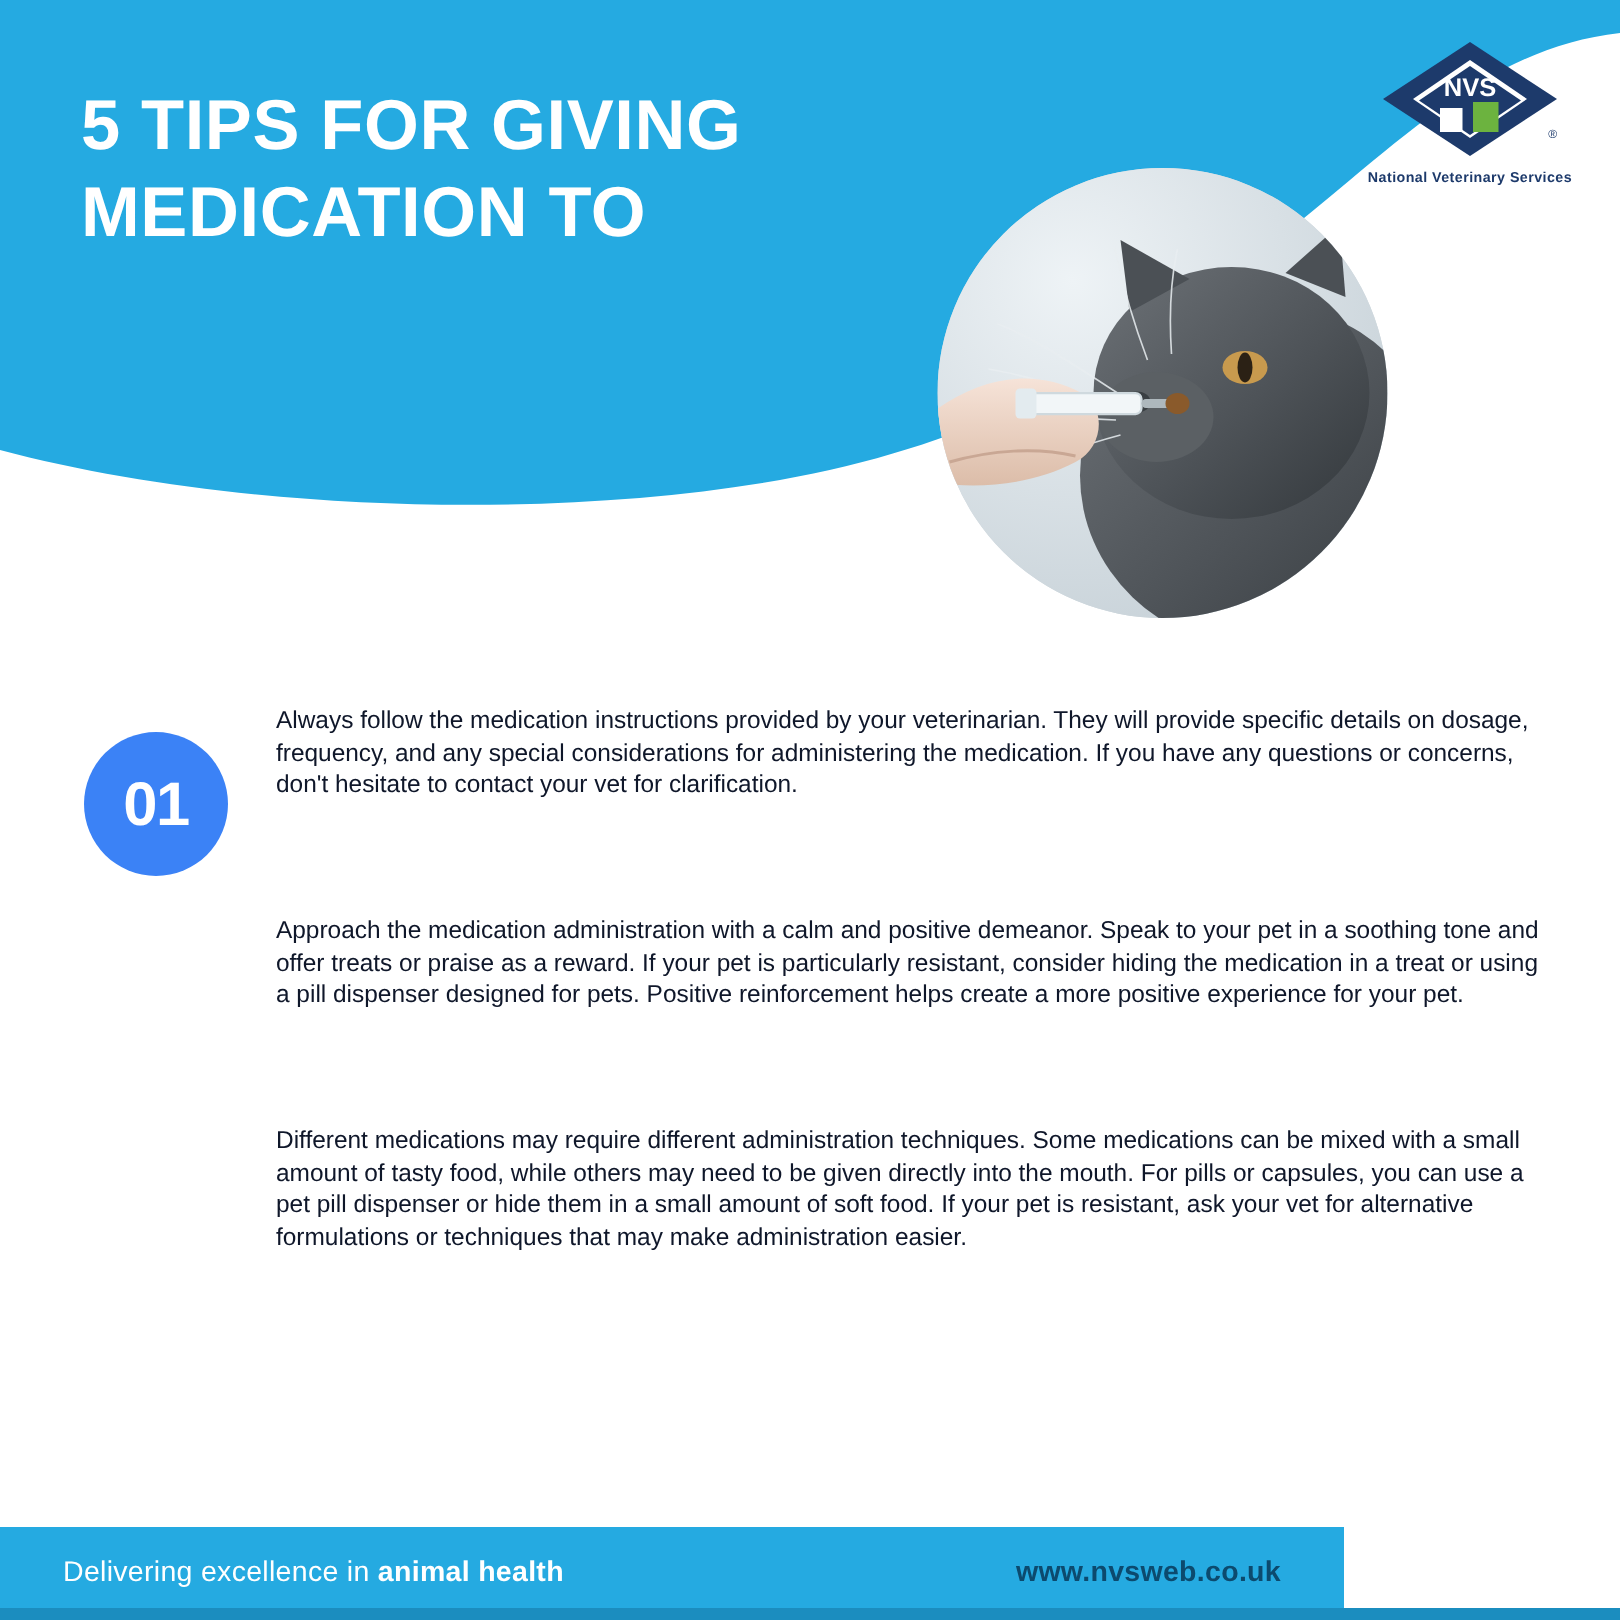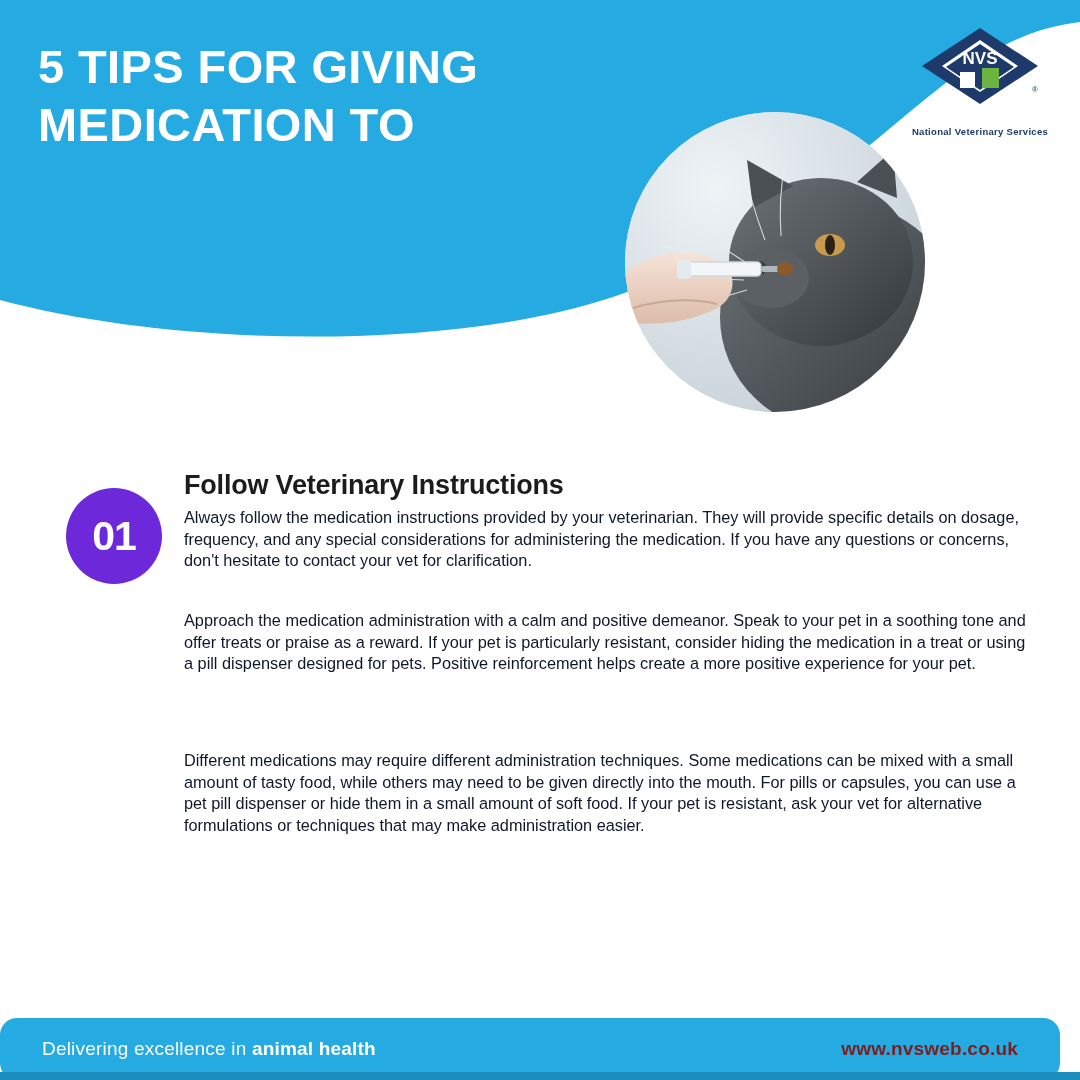--- a/index.html
+++ b/index.html
@@ -22,41 +22,41 @@
   .top-shape svg{display:block;}
 
   
   .title-block{
     position:absolute;
     top:38px;left:38px;
     width:620px;
     z-index:5;
   }
   .title-block h1{
-    margin:0;
+    margin:16px;
     color:#ffffff;
     font-size:47px;
     line-height:1.24;
     font-weight:bold;
     letter-spacing:0.4px;
     text-transform:uppercase;
     font-family:"Liberation Sans", sans-serif;
   }
 
   
   .logo{
     position:absolute;
     top:26px;right:30px;
     width:140px;
     z-index:6;
     text-align:center;
   }
   .logo-mark{position:relative;width:120px;height:80px;margin:0 auto;}
   .logo-caption{
-    margin-top:20px;
+    margin-top:7px;
     font-size:9.5px;
     font-weight:bold;
     color:#1d3a6b;
     letter-spacing:0.3px;
   }
   .logo-reg{
     position:absolute;right:2px;bottom:12px;
     font-size:8px;color:#1d3a6b;
   }
 
@@ -81,24 +81,24 @@
   }
   .tip{
     position:relative;
     margin-bottom:30px;
     padding-left:184px;
     padding-right:50px;
     min-height:110px;
   }
   .badge{
     position:absolute;
-    left:66px;top:18px;
+    left:56px;top:18px;
     width:96px;height:96px;
     border-radius:50%;
-    background:#6d28d9;
+    background:#3b82f6;
     color:#ffffff;
     font-size:41px;
     font-weight:bold;
     display:flex;
     align-items:center;
     justify-content:center;
     letter-spacing:-1px;
   }
   .tip h2{
     margin:0 0 6px 0;
@@ -111,42 +111,41 @@
     margin:0;
     font-size:16.3px;
     line-height:1.32;
     color:#0f172a;
   }
 
   
   .footer{
     position:absolute;
     left:0;bottom:0;
-    width:1060px;height:62px;
+    width:896px;height:62px;
     background:#25aae1;
     z-index:8;
-    border-radius:17px;
   }
   .footer-inner{
     position:relative;
     width:100%;height:100%;
     display:flex;
     align-items:center;
     justify-content:space-between;
     padding:0 42px;
     box-sizing:border-box;
   }
   .footer-left{
     color:#ffffff;
     font-size:19px;
     letter-spacing:0.2px;
   }
   .footer-left b{font-weight:bold;}
   .footer-right{
-    color:#7f1d1d;
+    color:#0c4a6e;
     font-size:19px;
     font-weight:bold;
     letter-spacing:0.2px;
   }
   .footer-accent{
     position:absolute;
     left:0;bottom:0;
     width:1080px;height:8px;
     background:#1b8dbf;
     z-index:9;
@@ -229,21 +228,20 @@
     <rect x="52" y="147" width="14" height="20" rx="3" fill="#e3ebef"></rect>
     <rect x="136" y="154" width="22" height="6" rx="3" fill="#aeb8bd"></rect>
     <ellipse cx="160" cy="157" rx="8" ry="7" fill="#8a5a2b"></ellipse>
   </svg>
 </div>
 
 <div class="tips">
 
   <div class="tip">
     <div class="badge">01</div>
-    <h2>Follow Veterinary Instructions</h2>
     <p>Always follow the medication instructions provided by your veterinarian. They will provide specific details on dosage, frequency, and any special considerations for administering the medication. If you have any questions or concerns, don't hesitate to contact your vet for clarification.</p>
   </div>
 
   <div class="tip">
     <p>Approach the medication administration with a calm and positive demeanor. Speak to your pet in a soothing tone and offer treats or praise as a reward. If your pet is particularly resistant, consider hiding the medication in a treat or using a pill dispenser designed for pets. Positive reinforcement helps create a more positive experience for your pet.</p>
   </div>
 
   <div class="tip">
     <p>Different medications may require different administration techniques. Some medications can be mixed with a small amount of tasty food, while others may need to be given directly into the mouth. For pills or capsules, you can use a pet pill dispenser or hide them in a small amount of soft food. If your pet is resistant, ask your vet for alternative formulations or techniques that may make administration easier.</p>
   </div>

